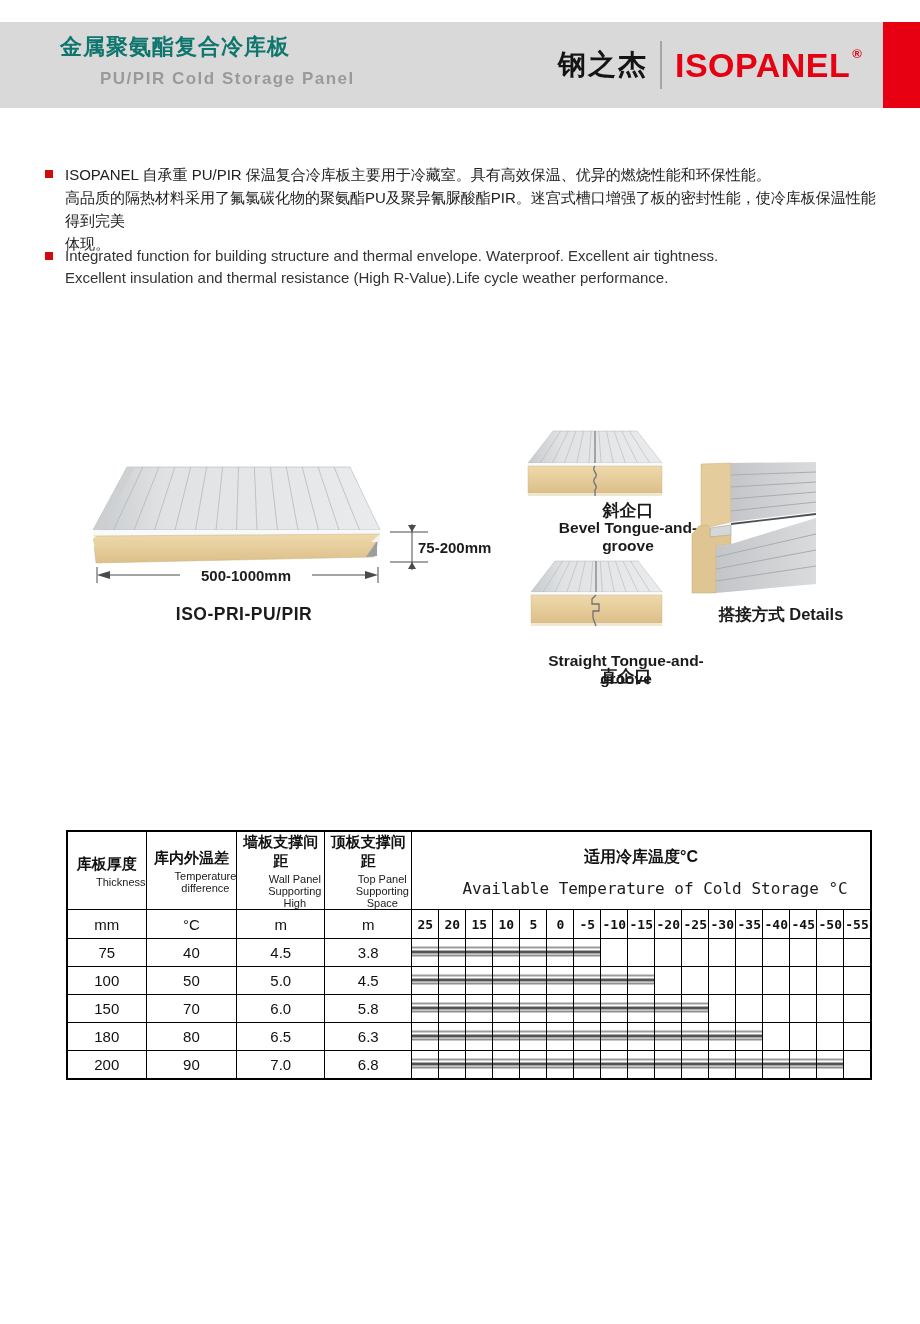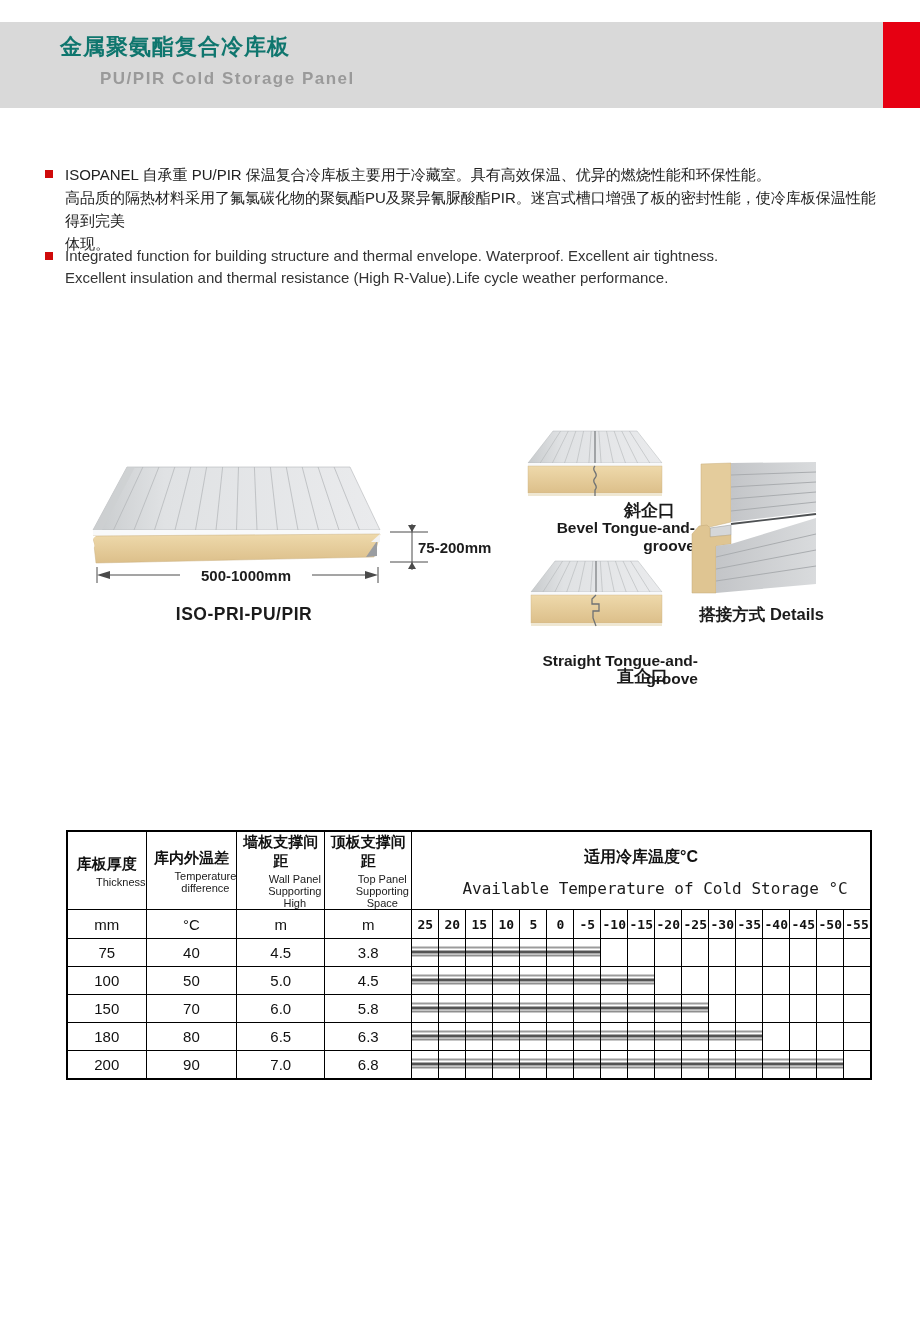--- a/index.html
+++ b/index.html
@@ -18,21 +18,21 @@
   .brand-en{font-size:34px;font-weight:800;color:var(--accent,#e60012);letter-spacing:.5px;}
   .brand-reg{font-size:13px;font-weight:700;color:var(--accent,#e60012);vertical-align:super;position:relative;top:-12px;left:2px;}
   .red-block{position:absolute;right:0;top:0;width:37px;height:86px;background:var(--accent,#e60012);}
   
   .bullet{position:absolute;left:45px;width:832px;}
   .bullet .sq{position:absolute;left:0;top:7px;width:8px;height:8px;background:#cf0a0a;}
   .bullet .lines{margin-left:20px;}
   .line-zh{font-size:15px;line-height:23px;font-weight:400;color:#222;}
   .line-en{font-size:15px;line-height:22px;font-weight:400;color:#333;}
   
-  .figlabel{position:absolute;text-align:right;color:#1b1b1b;}
+  .figlabel{position:absolute;text-align:center;color:#1b1b1b;margin-left:28px;}
   .figlabel.zh{font-size:17px;font-weight:700;}
   .figlabel.en{font-size:15.5px;font-weight:700;}
   
   .spec-table{position:absolute;left:66px;top:830px;border-collapse:collapse;table-layout:fixed;background:#fff;}
   .spec-table,.spec-table th,.spec-table td{border:1px solid #000;}
   .spec-table{border:2px solid #000;}
   .spec-table th,.spec-table td{padding:0;text-align:center;vertical-align:middle;color:#111;}
   .hrow th{height:58px;font-weight:400;}
   .hrow .zh{font-size:15px;font-weight:700;line-height:19px;}
   .hrow .en{font-size:11px;font-weight:400;line-height:12px;margin-top:3px;color:#1a1a1a;padding-left:28px;}
@@ -53,20 +53,26 @@
       transparent 17px);
   }
   svg text{font-family:"Liberation Sans",sans-serif;}
 </style>
 </head>
 <body>
 
 <div class="header">
   <div class="title-zh">金属聚氨酯复合冷库板</div>
   <div class="title-en">PU/PIR Cold Storage Panel</div>
+  <div class="brand">
+    <span class="brand-zh">钢之杰</span>
+    <span class="brand-divider"></span>
+    <span class="brand-en">ISOPANEL</span>
+    <span class="brand-reg">®</span>
+  </div>
   <div class="red-block"></div>
 </div>
 
 <div class="bullet" style="top:163px;">
   <span class="sq"></span>
   <div class="lines">
     <div class="line-zh">ISOPANEL 自承重 PU/PIR 保温复合冷库板主要用于冷藏室。具有高效保温、优异的燃烧性能和环保性能。</div>
     <div class="line-zh">高品质的隔热材料采用了氟氯碳化物的聚氨酯PU及聚异氰脲酸酯PIR。迷宫式槽口增强了板的密封性能，使冷库板保温性能得到完美</div>
     <div class="line-zh">体现。</div>
   </div>

